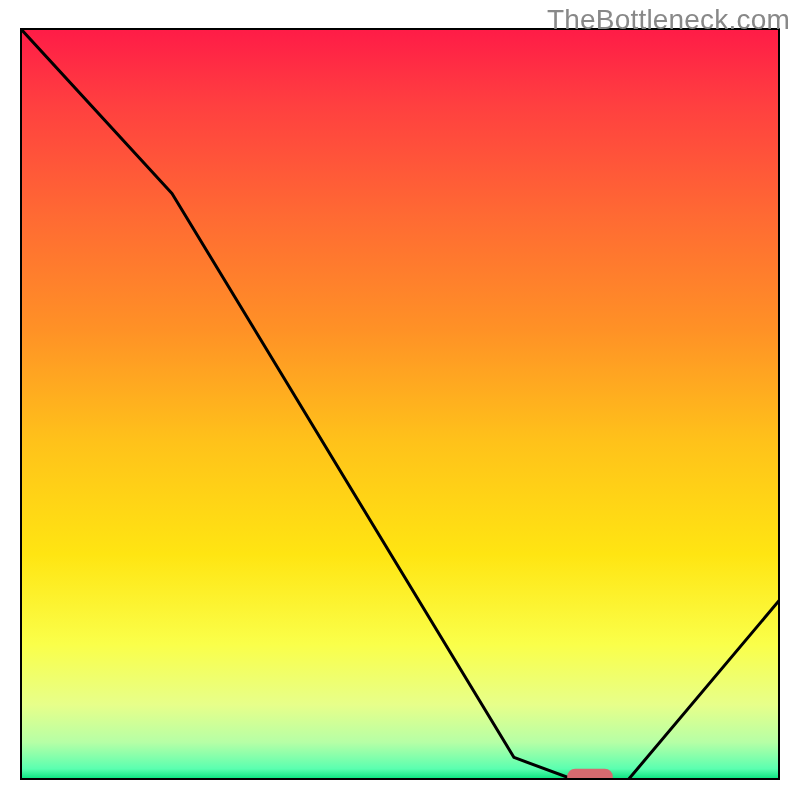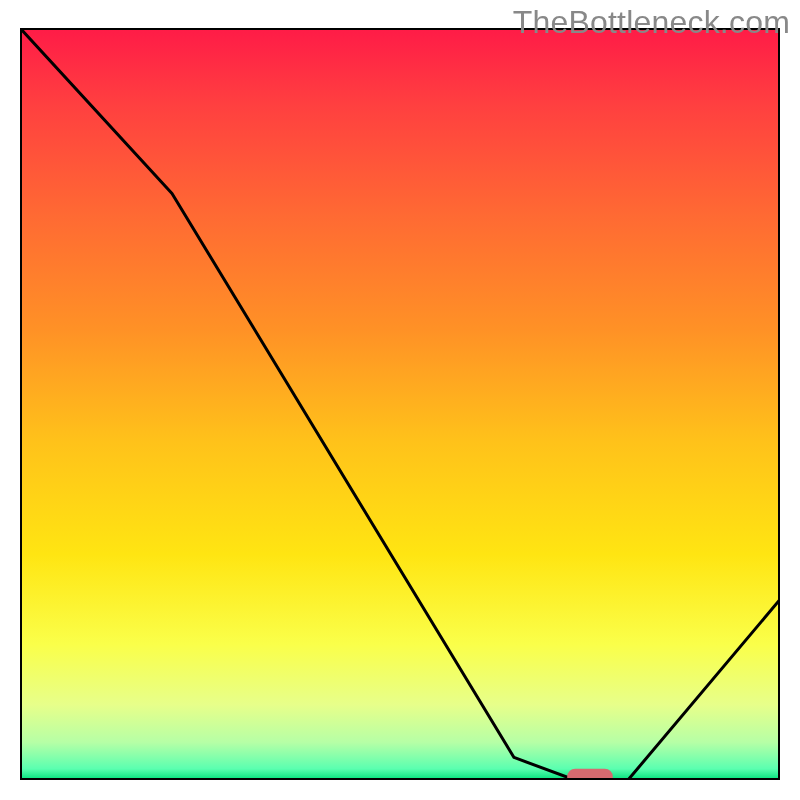--- a/index.html
+++ b/index.html
@@ -12,21 +12,21 @@
   }
   .chart-container {
     position: relative;
     width: 800px;
     height: 800px;
   }
   .watermark {
     position: absolute;
     top: 4px;
     right: 10px;
-    font-size: 32px;
+    font-size: 28px;
     font-weight: 500;
     color: #888888;
     letter-spacing: 0.2px;
     z-index: 5;
   }
   .plot-area {
     position: absolute;
     left: 20px;
     top: 28px;
     width: 760px;

